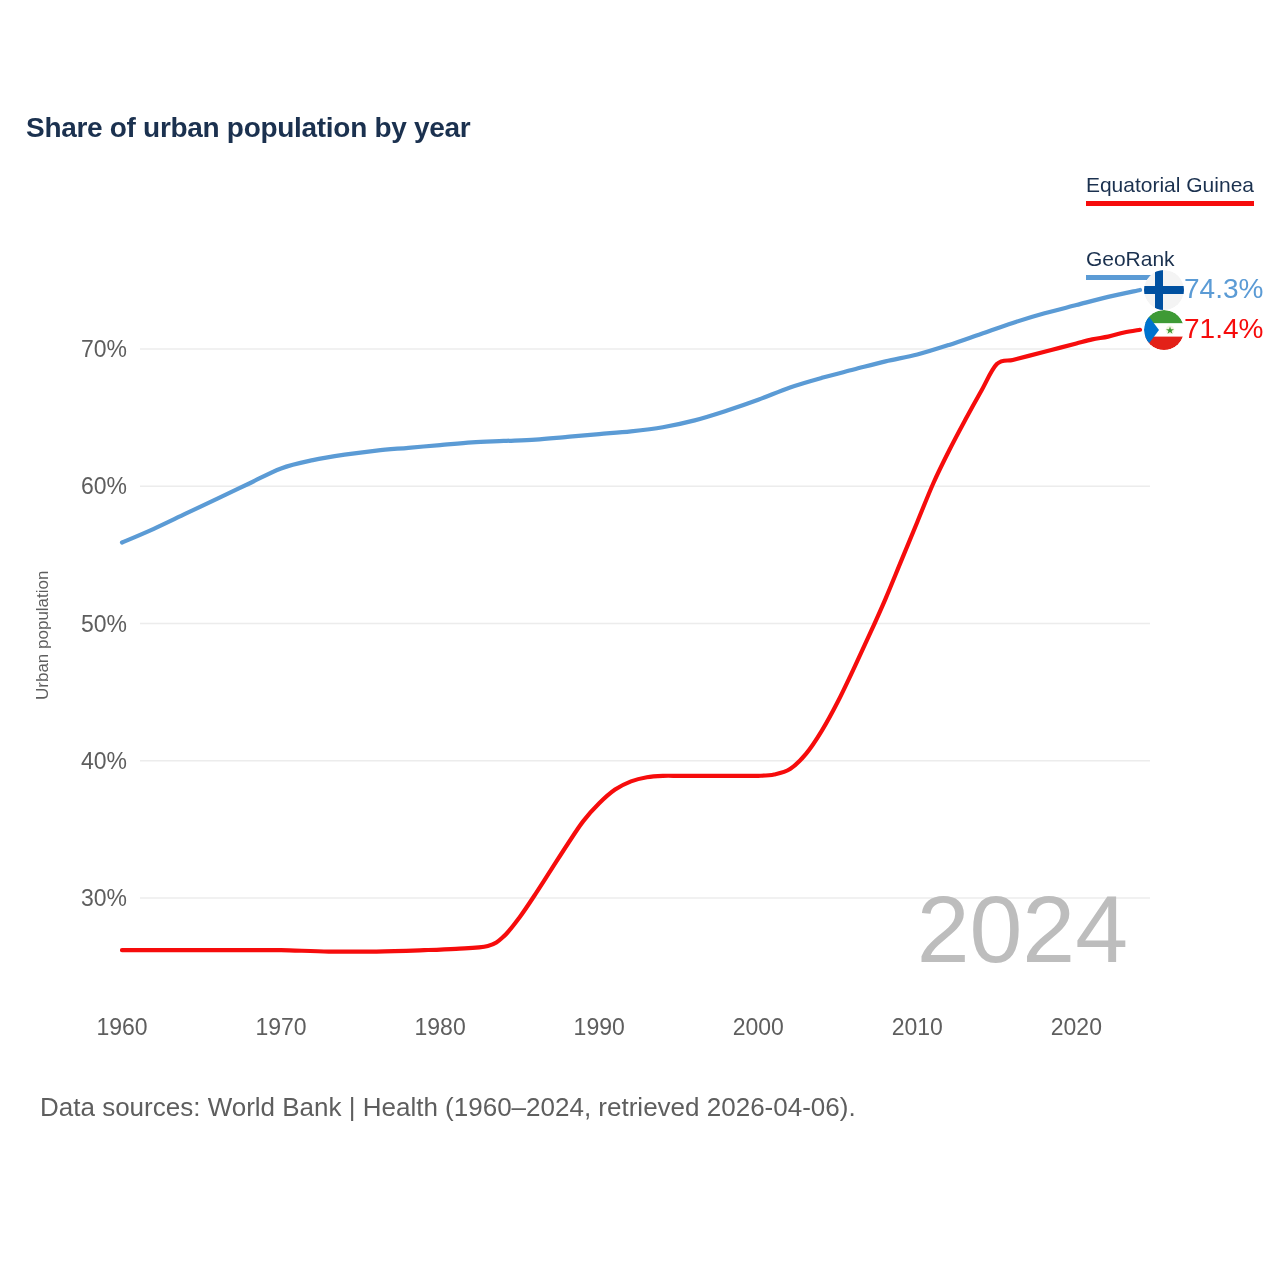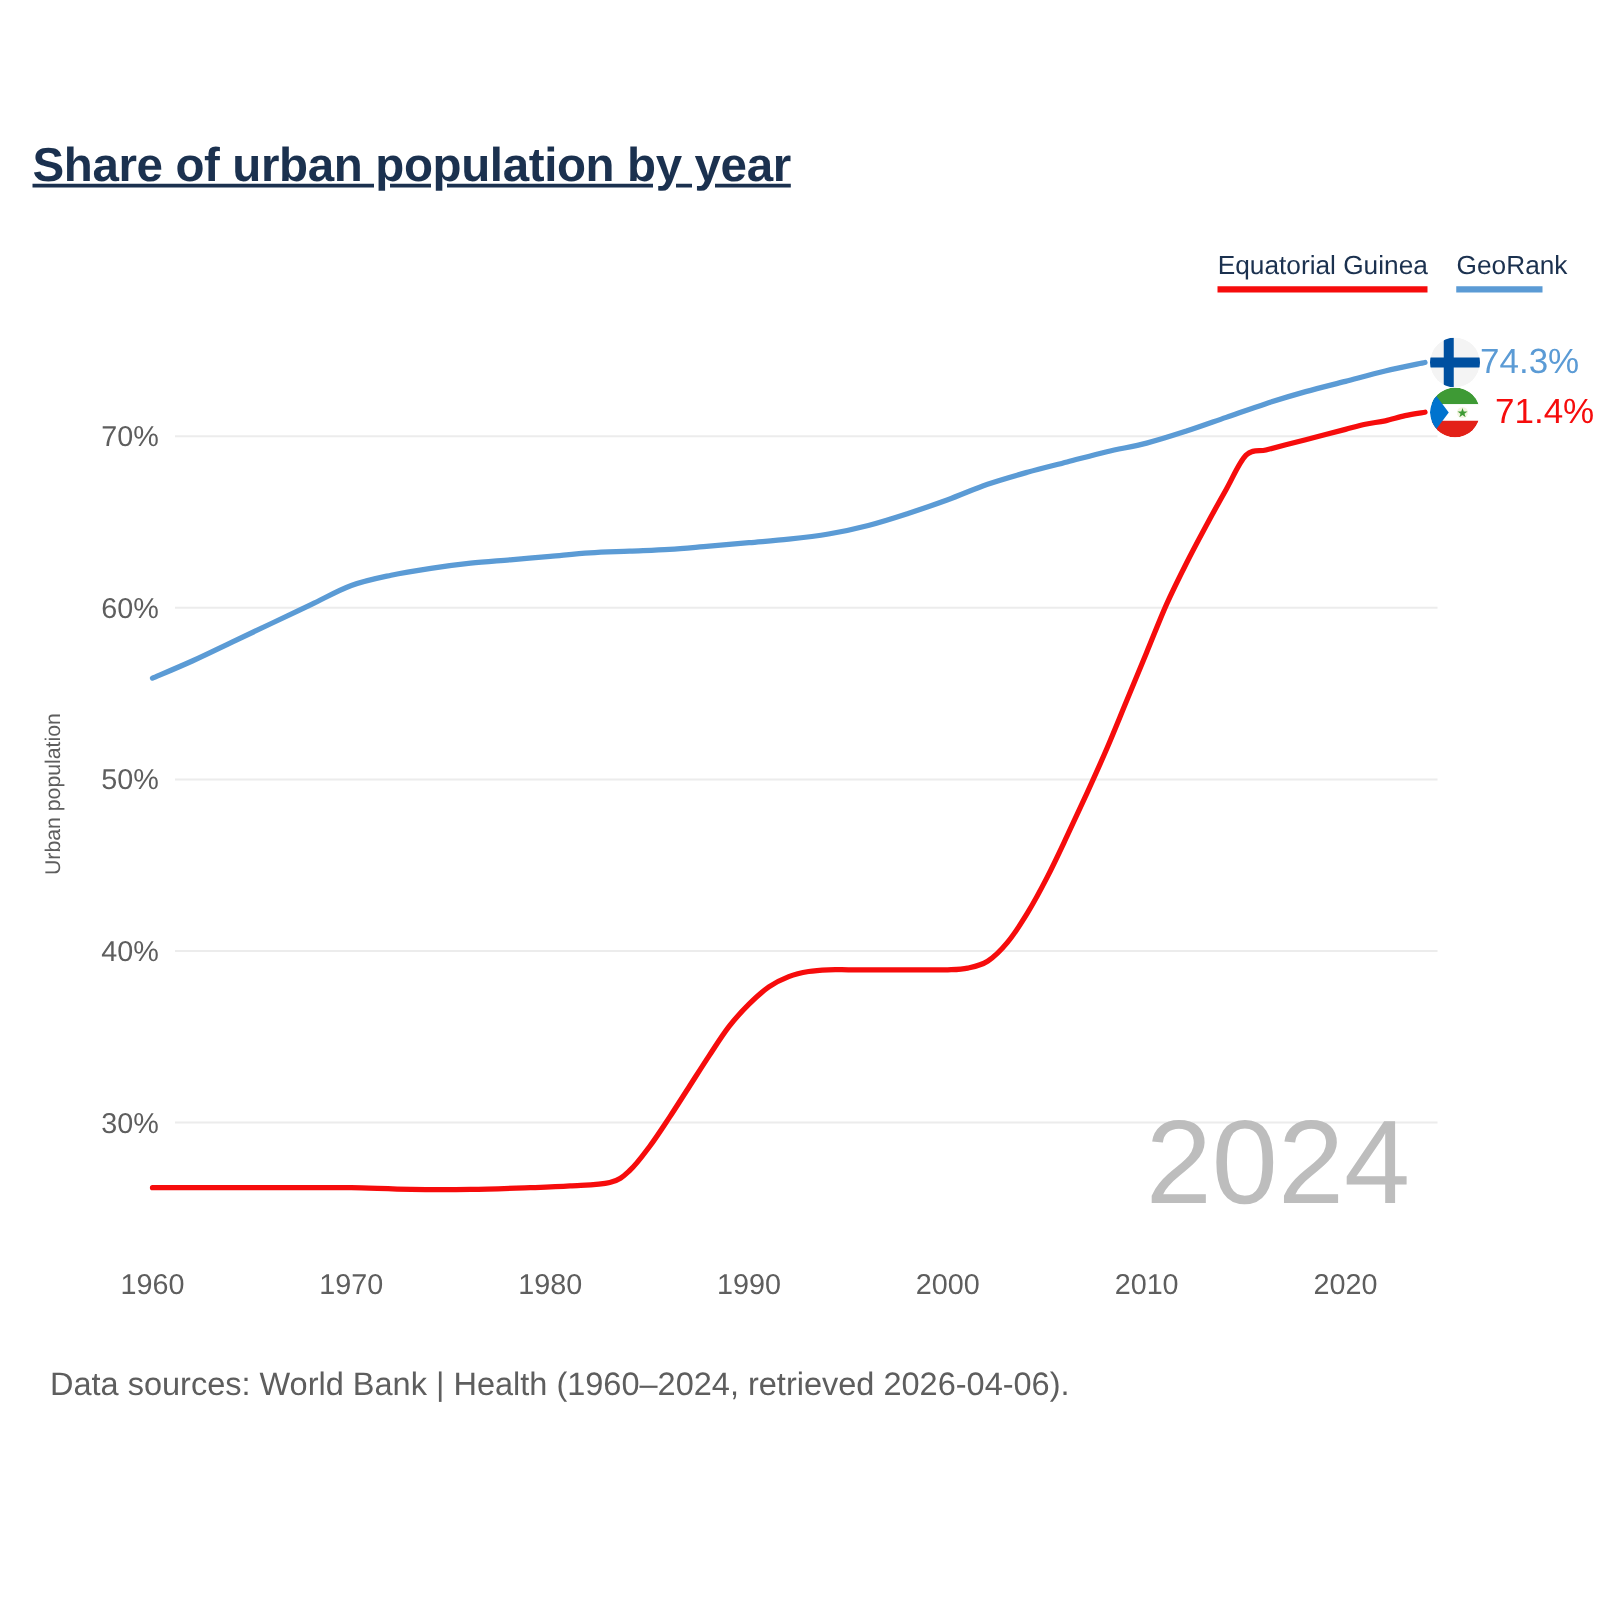--- a/index.html
+++ b/index.html
@@ -7,35 +7,35 @@
     width: 1280px; height: 1280px;
     background: #ffffff;
     font-family: "Liberation Sans", sans-serif;
     overflow: hidden;
   }
   #stage { position: relative; width: 1280px; height: 1280px; }
 
   #chart-title {
     position: absolute;
     left: 26px; top: 112px;
-    font-size: 38px;
+    font-size: 28px;
     font-weight: bold;
     color: #1b314f;
     letter-spacing: -0.3px;
     white-space: nowrap;
-    text-decoration: underline;
   }
 
   
   #legend {
     position: absolute;
-    right: 26px; top: 200px;
+    right: 26px; top: 172px;
     display: flex;
     align-items: flex-start;
-    gap: 23px;
+    gap: 40px;
+    flex-direction: column;
   }
   .legend-item {
     display: flex;
     flex-direction: column;
     align-items: stretch;
   }
   .legend-label {
     font-size: 21px;
     color: #1b314f;
     white-space: nowrap;
@@ -174,19 +174,19 @@
       <g clip-path="url(#egclip)">
         <rect x="0" y="0" width="40" height="13.4" fill="#3e9a35"></rect>
         <rect x="0" y="13.4" width="40" height="13.2" fill="#ffffff"></rect>
         <rect x="0" y="26.6" width="40" height="13.4" fill="#e32118"></rect>
         <polygon points="0,0 15,20 0,40" fill="#0073ce"></polygon>
         <circle cx="26" cy="20" r="4.4" fill="#e9ecc8" opacity="0.55"></circle>
         <polygon points="26,16.4 27,19.2 30,19.2 27.6,21 28.5,23.8 26,22 23.5,23.8 24.4,21 22,19.2 25,19.2" fill="#3e9a35"></polygon>
       </g>
     </svg>
   </div>
-  <div class="endlabel" id="label-eg" style="left: 1184px; top: 314.785px; color: rgb(246, 12, 12); margin-left: 12px;">71.4%</div>
+  <div class="endlabel" id="label-eg" style="left: 1184px; top: 314.785px; color: rgb(246, 12, 12);">71.4%</div>
 
   <div id="footer">
     <div>Data sources: World Bank | Health (1960–2024, retrieved 2026-04-06).</div>
   </div>
 
 </div>
 
 </body></html>

